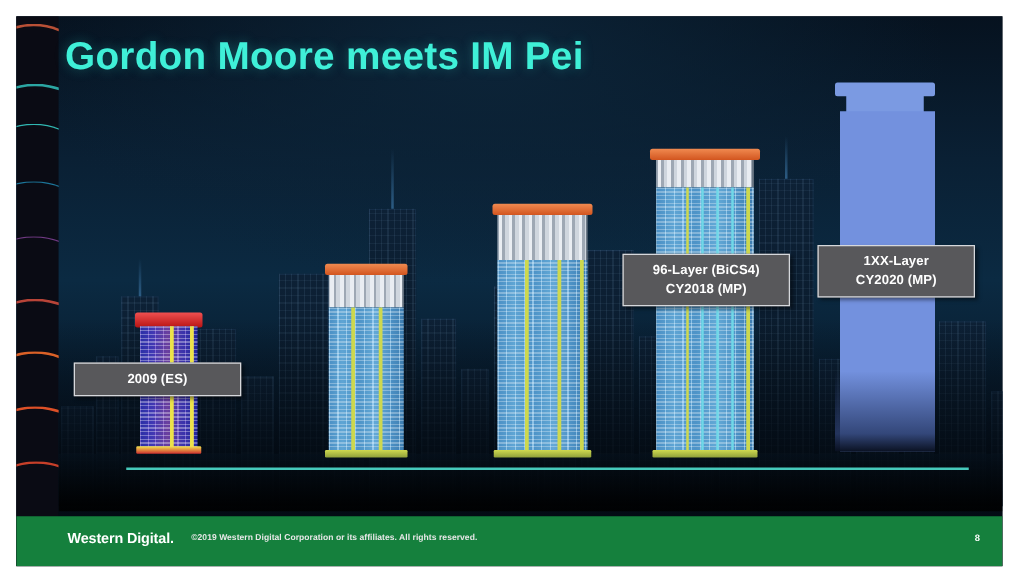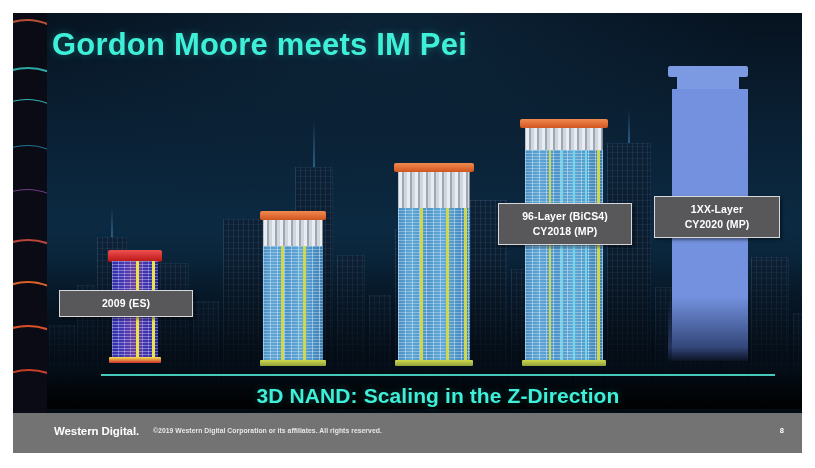--- a/index.html
+++ b/index.html
@@ -76,21 +76,21 @@
   
   .rule{position:absolute;left:88px;right:27px;height:1.5px;background:#46c9bb;}
   #rule-top{top:361px;}
   #rule-bottom{top:402px;}
   #slide-subtitle{position:absolute;left:88px;right:27px;top:366px;height:34px;
     display:flex;align-items:center;justify-content:center;
     color:#3ff0d8;font-size:21px;font-weight:bold;letter-spacing:.1px;
     text-shadow:0 0 8px rgba(40,200,190,.3);}
 
   
-  #footer{position:absolute;left:0;right:0;bottom:0;height:40px;background:#737373;}
+  #footer{position:absolute;left:0;right:0;bottom:0;height:40px;background:#15803d;}
   #wd-logo{position:absolute;left:41px;top:12px;color:#ffffff;font-size:11.5px;font-weight:bold;letter-spacing:-.1px;}
   #copyright{position:absolute;left:140px;top:14px;color:#e8e8e8;font-size:6.8px;font-weight:bold;letter-spacing:.05px;}
   #page-number{position:absolute;right:18px;top:13px;color:#ffffff;font-size:7.5px;font-weight:bold;}
 </style>
 </head>
 <body>
 
 <div id="slide-frame">
 
   <div class="sky"></div>
@@ -201,21 +201,20 @@
   </div>
 
   <div class="callout" style="left:641px;top:147px;width:116px;padding:5px 4px;font-size:10.5px;line-height:15px;margin-top:36px;">
     <span class="l1">1XX-Layer</span>
     <span class="l2">CY2020 (MP)</span>
   </div>
 
   <div id="slide-title">Gordon Moore meets IM Pei</div>
 
   <div class="rule" id="rule-top"></div>
-  <div id="slide-subtitle">3D NAND: Scaling in the Z-Direction</div>
   <div class="rule" id="rule-bottom"></div>
 
   <div id="footer">
     <div id="wd-logo">Western Digital.</div>
     <div id="copyright">©2019 Western Digital Corporation or its affiliates. All rights reserved.</div>
     <div id="page-number">8</div>
   </div>
 
 </div>
 

